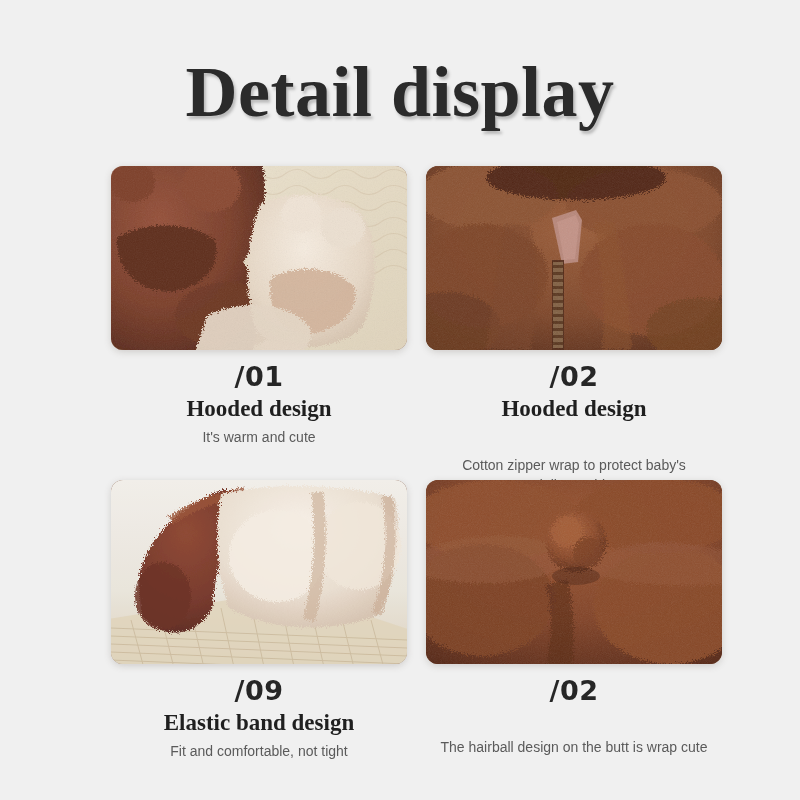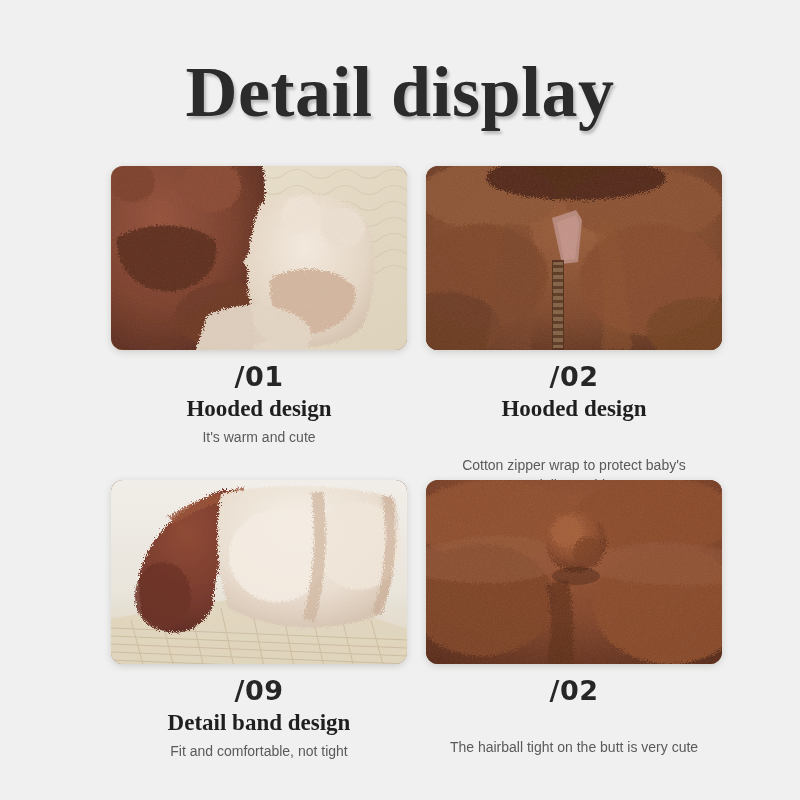--- a/index.html
+++ b/index.html
@@ -305,21 +305,21 @@
             <ellipse cx="166" cy="76" rx="48" ry="46" fill="#f6eee3" opacity="0.9"></ellipse>
             <ellipse cx="248" cy="66" rx="42" ry="44" fill="#f2e7da" opacity="0.85"></ellipse>
             <path d="M206 12 C 212 56 208 102 198 140" stroke="#cfb49b" stroke-width="12" fill="none" opacity="0.7"></path>
             <path d="M276 16 C 284 56 278 100 266 134" stroke="#c8a98f" stroke-width="10" fill="none" opacity="0.6"></path>
           </g>
           <rect width="296" height="184" filter="url(#grain3)" opacity="0.32"></rect>
         </svg>
       </div>
       <div class="caption">
         <div class="num">/09</div>
-        <div class="headline">Detail band design</div>
+        <div class="headline">Elastic band design</div>
         <div class="sub">Fit and comfortable, not tight</div>
       </div>
     </div>
 
     <div class="cell col-right row-bottom">
       <div class="photo">
         <svg viewBox="0 0 296 184" preserveAspectRatio="none" aria-hidden="true">
           <defs>
             <radialGradient id="g4base" cx="50%" cy="30%" r="90%">
               <stop offset="0%" stop-color="#9a5530"></stop>
@@ -363,18 +363,18 @@
             <circle cx="150" cy="62" r="30" fill="url(#g4ball)"></circle>
             <circle cx="141" cy="52" r="16" fill="#a35c35" opacity="0.85"></circle>
             <circle cx="162" cy="72" r="15" fill="#7b3f22" opacity="0.8"></circle>
           </g>
           <ellipse cx="150" cy="96" rx="24" ry="9" fill="#4a2112" opacity="0.45"></ellipse>
           <rect width="296" height="184" filter="url(#grain4)" opacity="0.4"></rect>
         </svg>
       </div>
       <div class="caption">
         <div class="num">/02</div>
-        <div class="sub">The hairball tight on the butt is very cute</div>
+        <div class="sub">The hairball design on the butt is wrap cute</div>
       </div>
     </div>
 
   </div>
 </div>
 
 </body></html>

